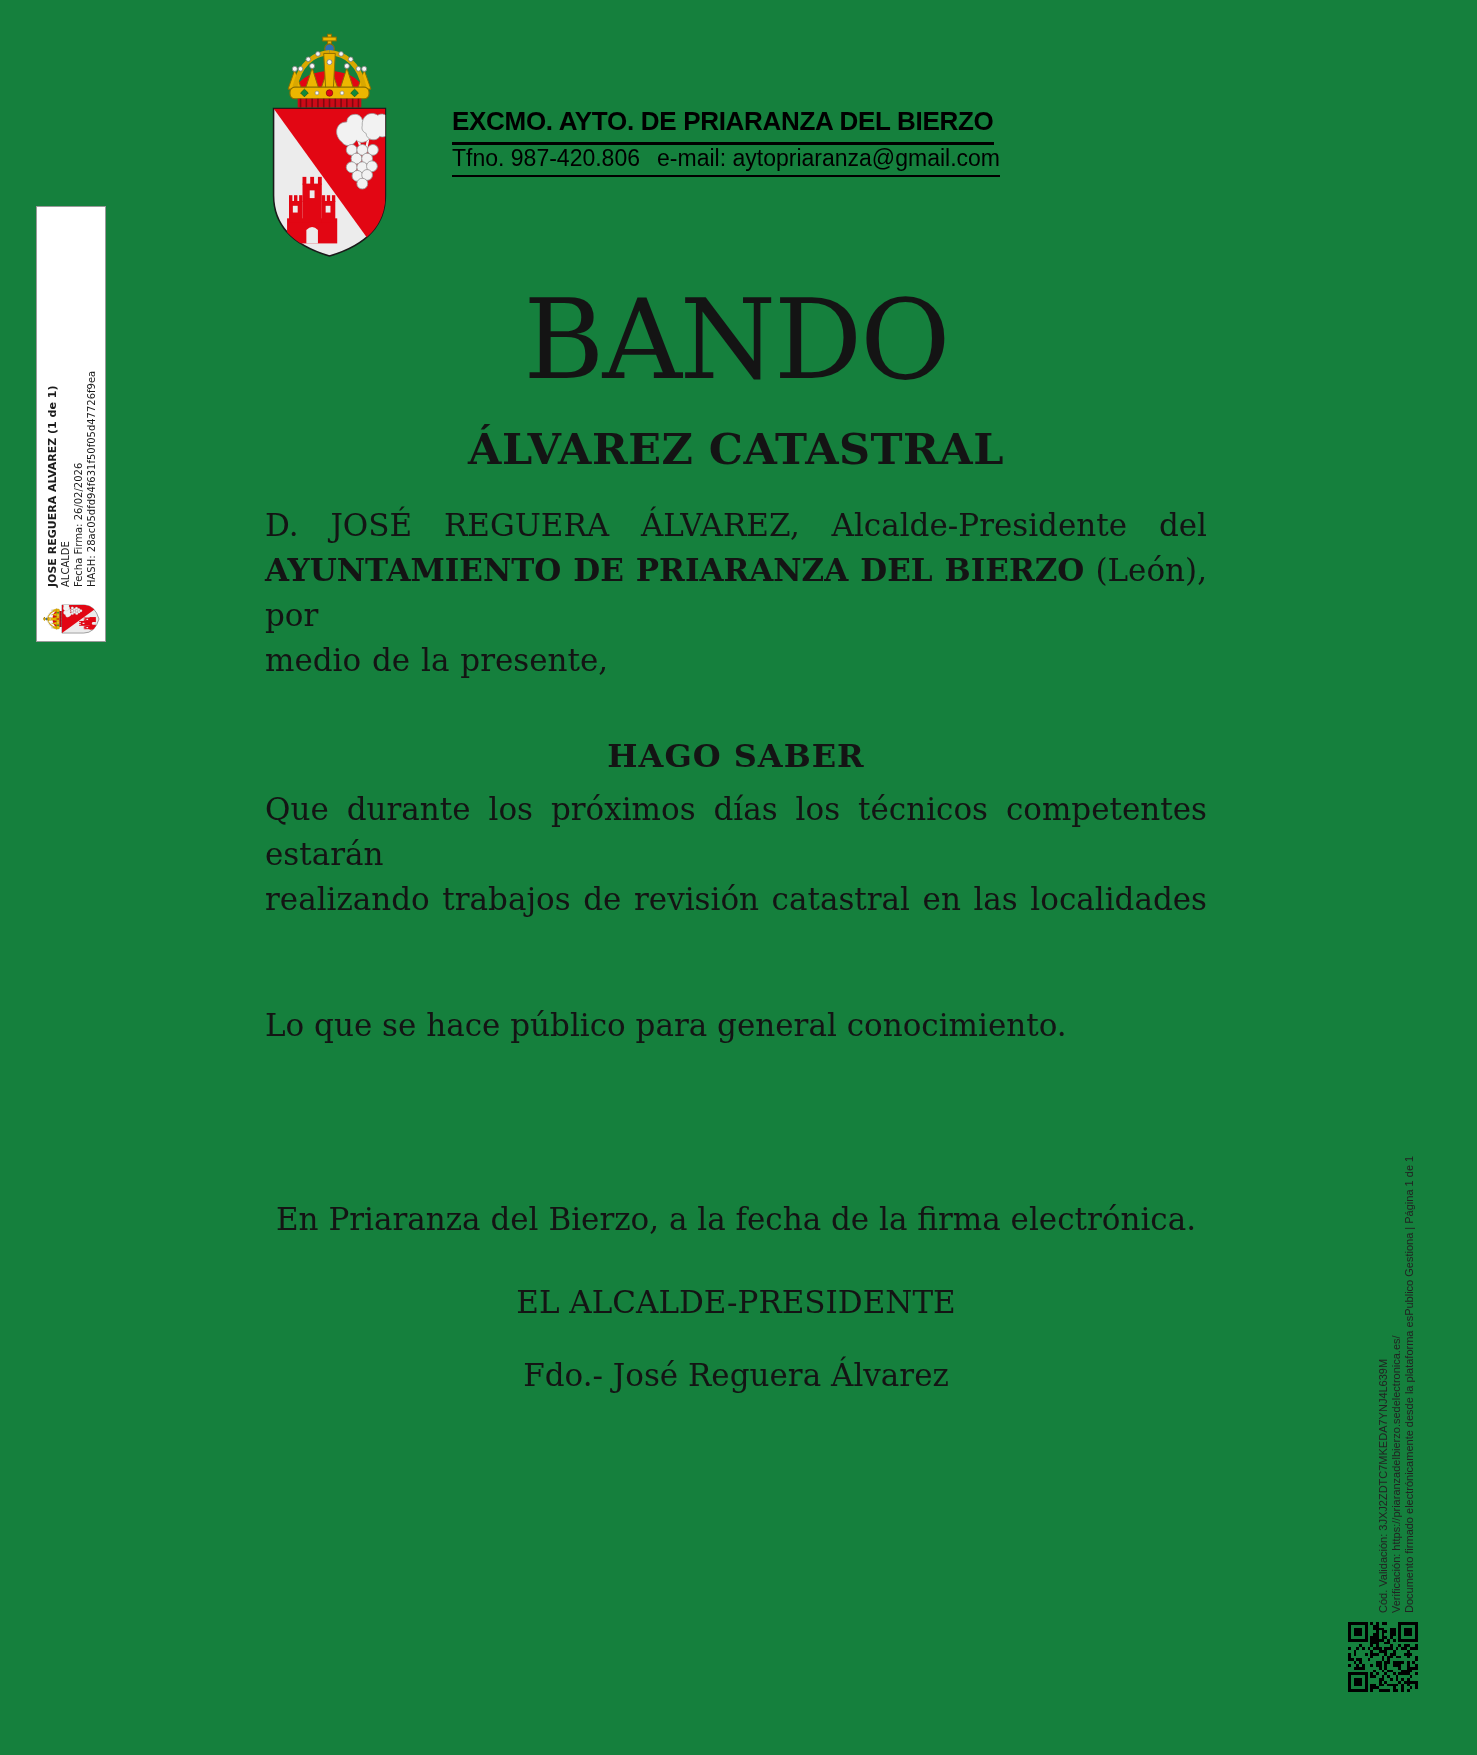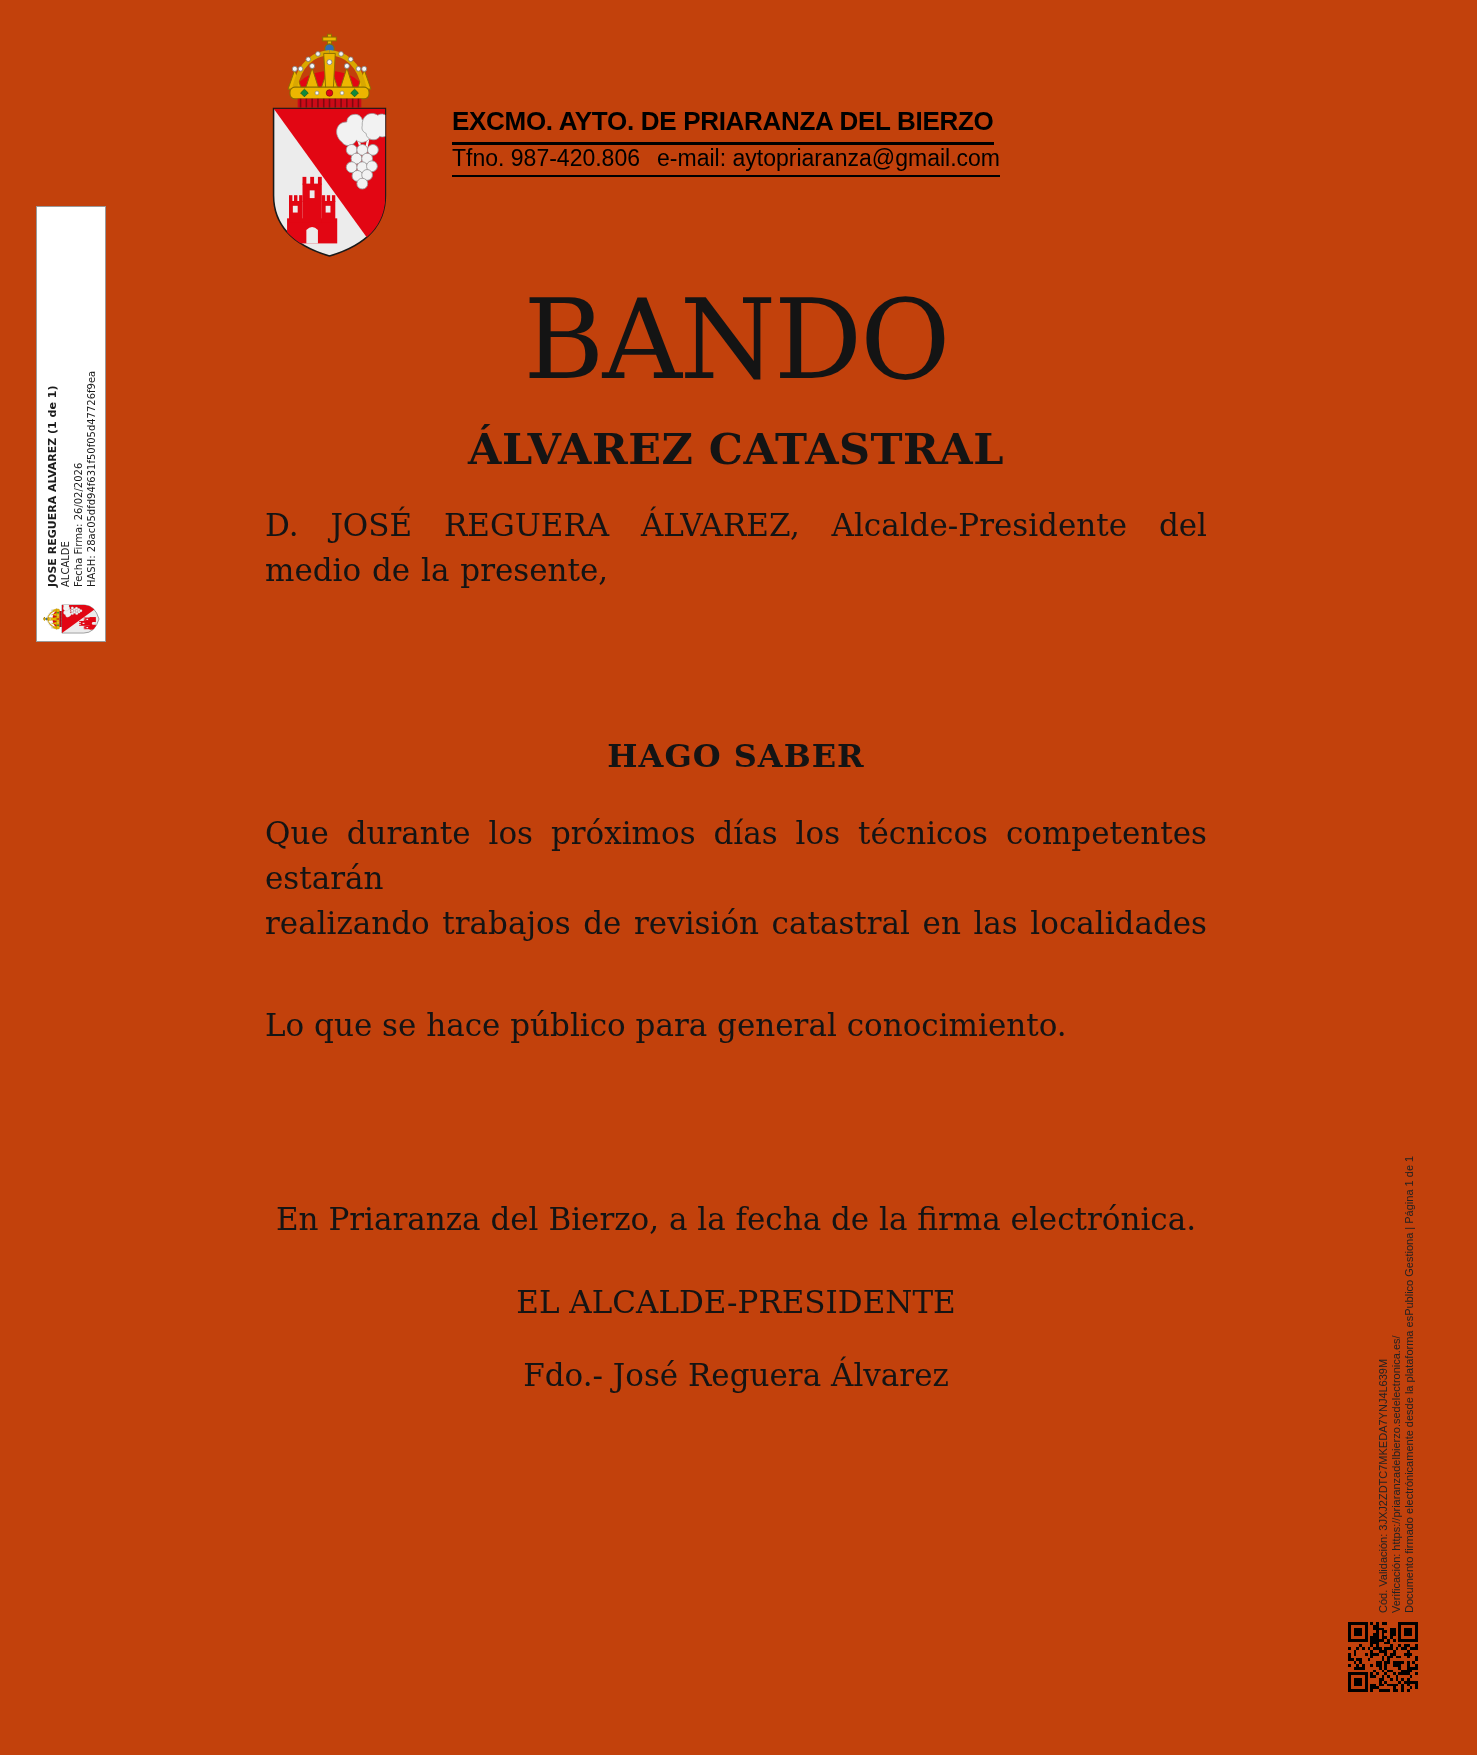--- a/index.html
+++ b/index.html
@@ -5,21 +5,21 @@
   :root{
     --shield-red:#e20613;
     --crown-gold:#edb600;
     --ink:#141414;
   }
   *{margin:0;padding:0;box-sizing:border-box;}
   html,body{background:#fff;}
   .page{
     position:relative;
     width:1477px;height:1755px;
-    background:#c2410c;
+    background:#15803d;
     overflow:hidden;
     color:var(--ink);
     font-family:"DejaVu Serif", serif;
   }
 
   
   .coat{position:absolute;left:262px;top:33px;width:135px;height:227px;}
   .header-text{position:absolute;left:452px;top:106px;font-family:"Liberation Sans", sans-serif;}
   .org-title{
     display:inline-block;
@@ -45,21 +45,21 @@
     text-align:center;font-weight:bold;font-size:43px;letter-spacing:0.5px;
   }
   .para{font-size:31px;line-height:45px;word-spacing:1px;}
   .jline{text-align:justify;text-align-last:justify;}
   .jlast{text-align:left;}
   .intro{position:absolute;left:0;right:0;top:503px;}
   .hago{
     position:absolute;left:0;right:0;top:737px;
     text-align:center;font-weight:bold;font-size:32px;letter-spacing:1px;
   }
-  .aviso{position:absolute;left:0;right:0;top:787px;margin-top:24px;}
+  .aviso{position:absolute;left:0;right:0;top:787px;}
   .closing{position:absolute;left:0;right:0;top:1007px;font-size:31px;}
   .place-line{position:absolute;left:0;right:0;top:1201px;text-align:center;font-size:31px;}
   .role-line{position:absolute;left:0;right:0;top:1284px;text-align:center;font-size:31px;}
   .signed-line{position:absolute;left:0;right:0;top:1357px;text-align:center;font-size:31px;}
 
   
   .stamp-border{
     position:absolute;left:36px;top:206px;width:70px;height:436px;
     border:1px solid #9a9a9a;background:#fff;
   }
@@ -202,20 +202,21 @@
       </span>
     </div>
   </div>
 
   <div class="doc">
     <div class="big-title">BANDO</div>
     <div class="subtitle">ÁLVAREZ CATASTRAL</div>
 
     <div class="intro para">
       <div class="jline">D. JOSÉ REGUERA ÁLVAREZ, Alcalde-Presidente del</div>
+      <div class="jline"><b>AYUNTAMIENTO DE PRIARANZA DEL BIERZO</b><span> (León), por</span></div>
       <div class="jlast">medio de la presente,</div>
     </div>
 
     <div class="hago">HAGO SABER</div>
 
     <div class="aviso para">
       <div class="jline">Que durante los próximos días los técnicos competentes estarán</div>
       <div class="jline">realizando trabajos de revisión catastral en las localidades</div>
     </div>
 

